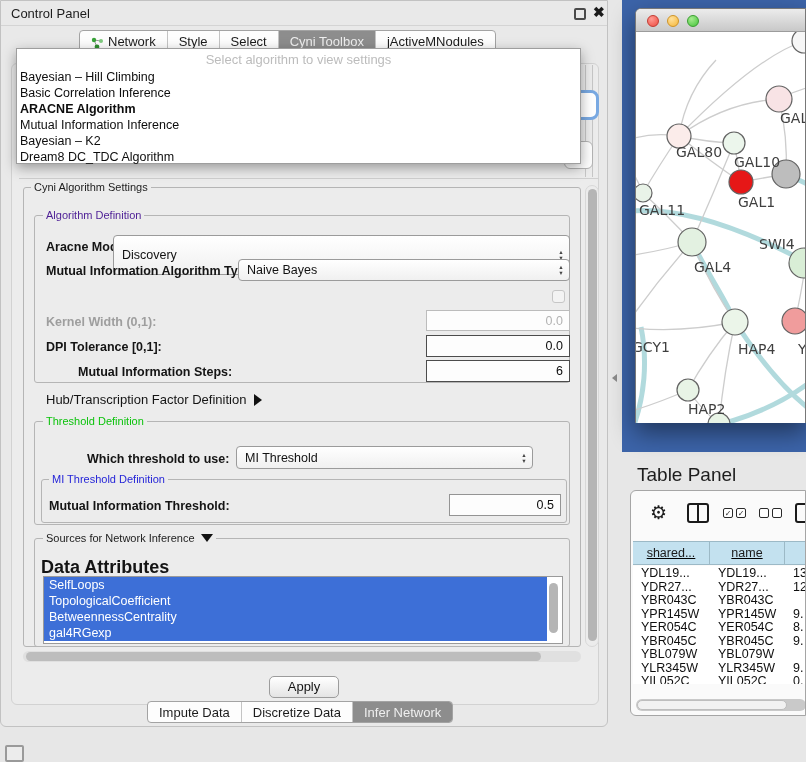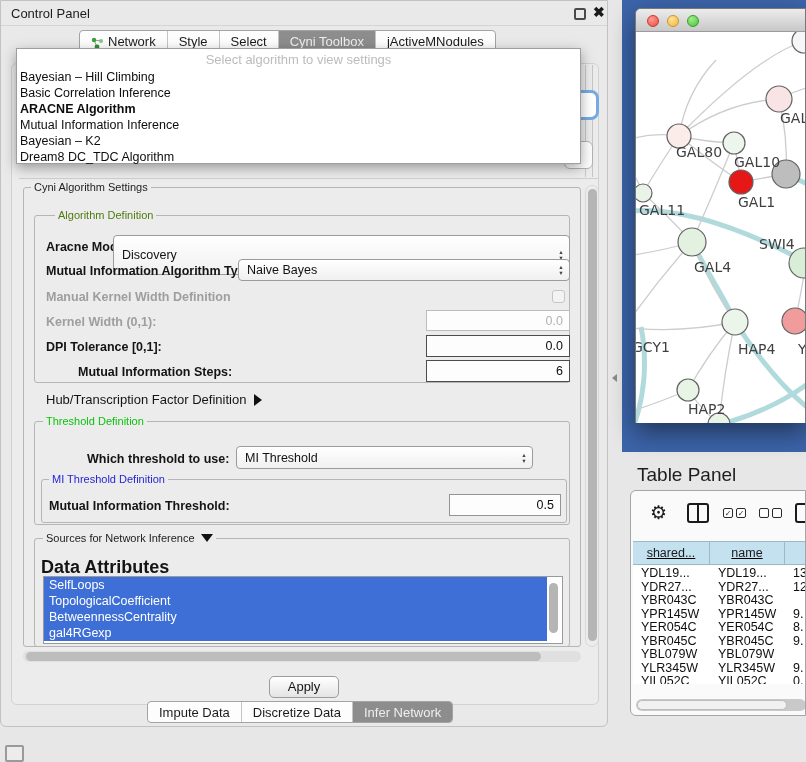--- a/index.html
+++ b/index.html
@@ -143,35 +143,34 @@
 
   <div class="abs vtrack" style="left:584px; top:184px; width:14px; height:462px;">
     <div class="abs vthumb" style="left:2px; top:3px; width:9px; height:452px;"></div>
   </div>
 
   <div class="abs" style="left:22px; top:650px; width:558px; height:11px; background:#e0e0e0; border-radius:6px;">
     <div class="abs" style="left:3px; top:1px; width:515px; height:9px; background:#bdbdbd; border-radius:5px;"></div>
   </div>
 
   <div class="abs groupbox" style="left:33px; top:214px; width:536px; height:168px;"></div>
-  <div class="abs group-label" style="left:54px; top:208px; color:#4d7c0f;">Algorithm Definition</div>
+  <div class="abs group-label" style="left:42px; top:208px; color:#4c1d95;">Algorithm Definition</div>
 
   <div class="abs lbl" style="left:45px; top:239px;">Aracne Mode:</div>
   <div class="abs combo" style="left:112px; top:234px; width:457px; height:40px;">
     <span class="val">Discovery</span>
     <span class="arrows">▲<br>▼</span>
   </div>
 
   <div class="abs lbl" style="left:45px; top:263px;">Mutual Information Algorithm Type:</div>
   <div class="abs combo" style="left:237px; top:258px; width:332px; height:22px;">
     <span class="val">Naive Bayes</span>
     <span class="arrows">▲<br>▼</span>
   </div>
 
-  <div class="abs lbl dis" style="left:45px; top:289px;">Manual Kernel Width Definition</div>
   <div class="abs chk" style="left:551px; top:289px;"></div>
 
   <div class="abs lbl dis" style="left:45px; top:314px;">Kernel Width (0,1):</div>
   <div class="abs field dis" style="left:425px; top:309px; width:144px; height:21px;">0.0</div>
 
   <div class="abs lbl" style="left:45px; top:339px;">DPI Tolerance [0,1]:</div>
   <div class="abs field en" style="left:425px; top:334px; width:144px; height:22px;">0.0</div>
 
   <div class="abs lbl" style="left:45px; top:364px;padding-left:32px;">Mutual Information Steps:</div>
   <div class="abs field en" style="left:425px; top:359px; width:144px; height:22px;">6</div>

